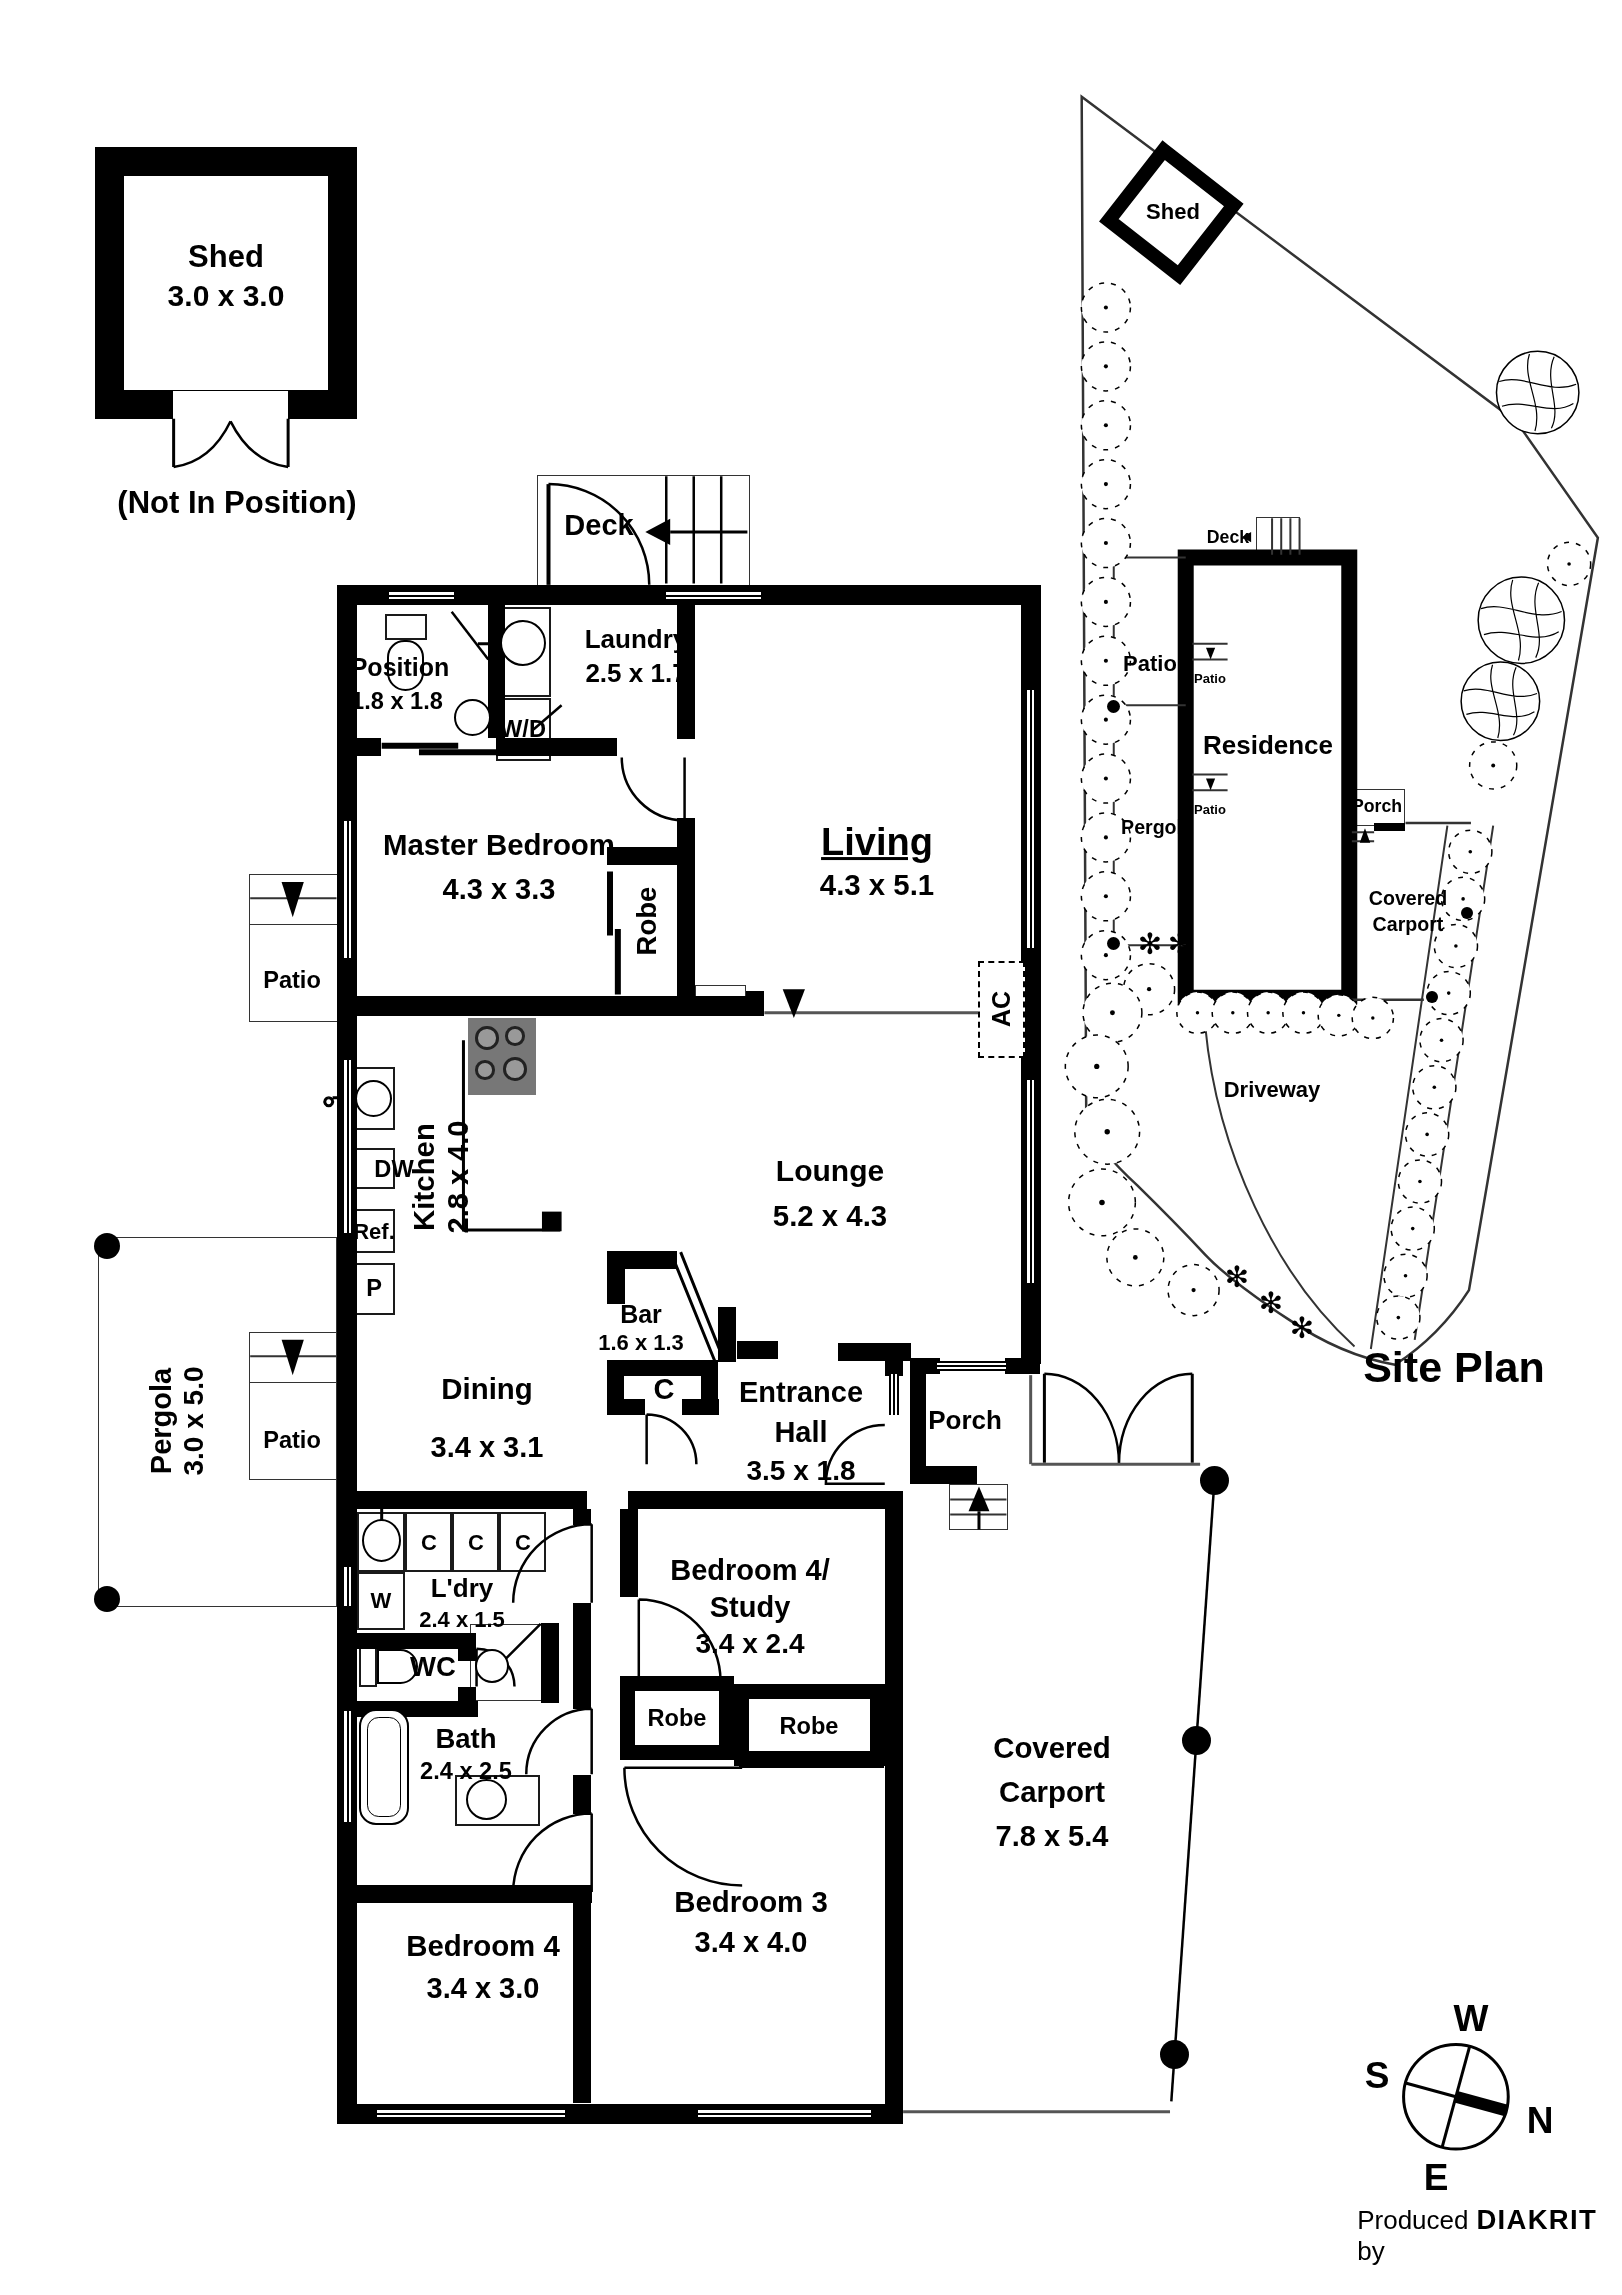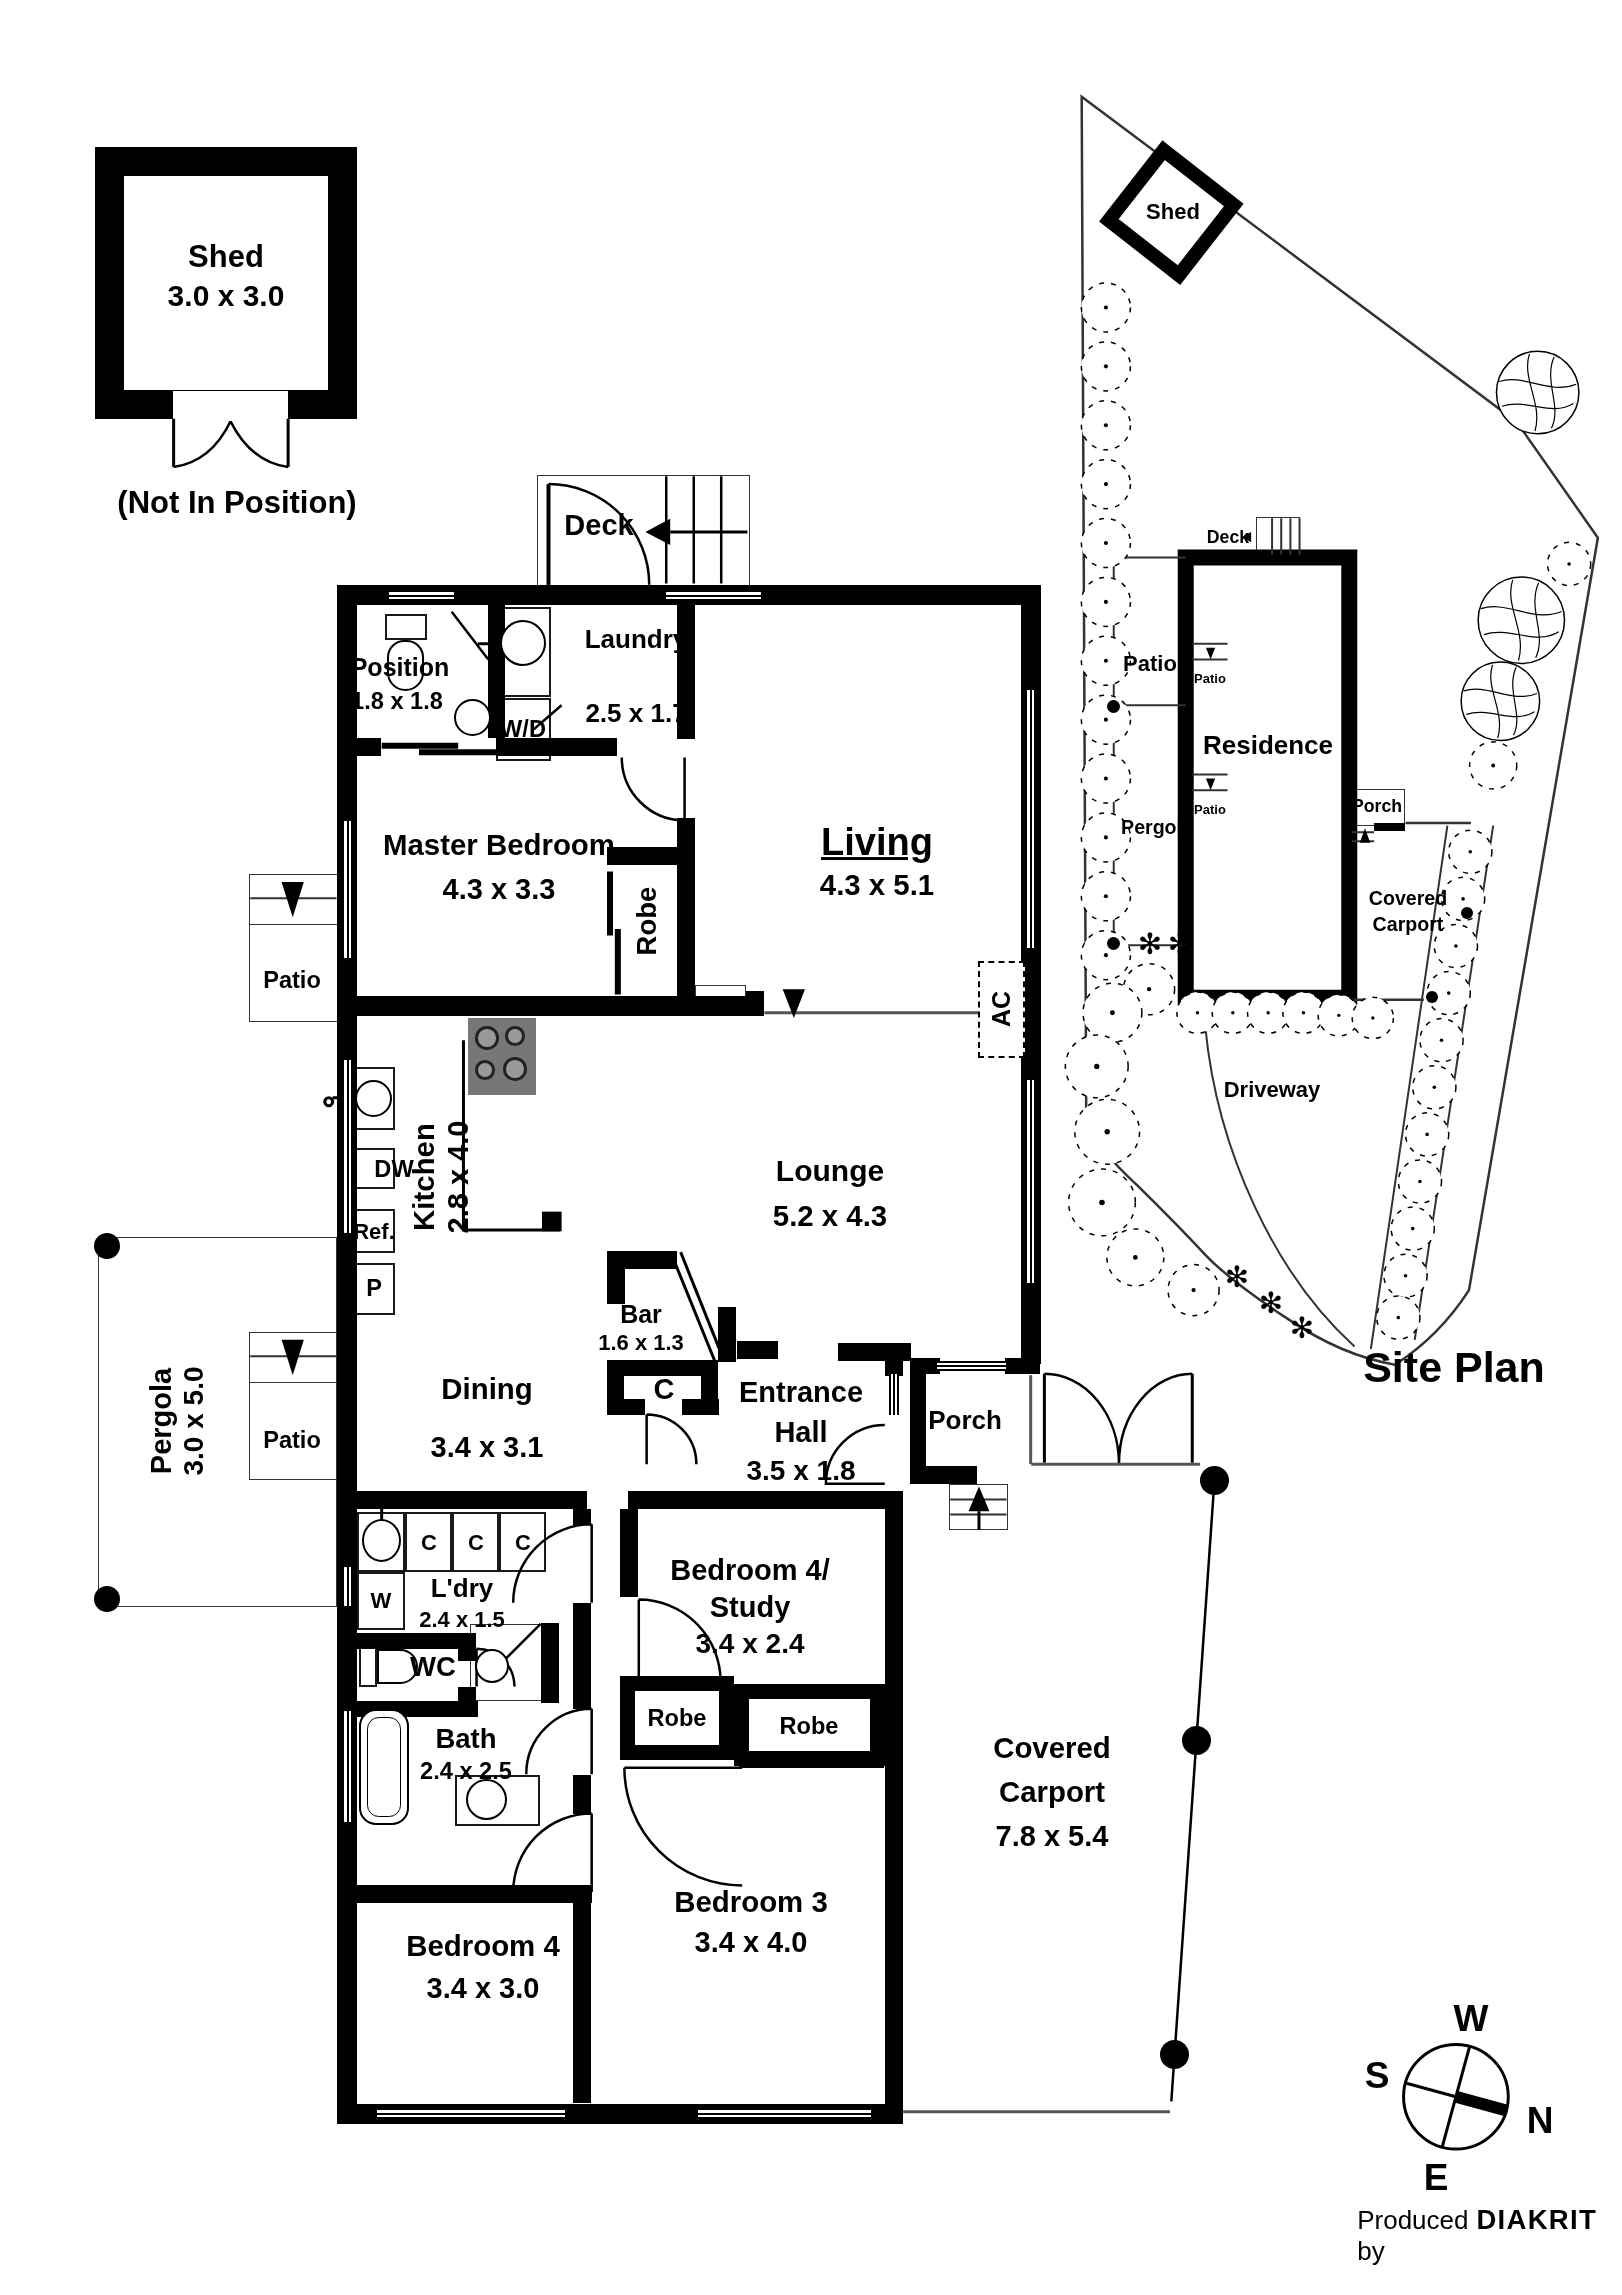--- a/index.html
+++ b/index.html
@@ -151,21 +151,21 @@
 
   <div class="post" style="left:1200px;top:1466px;width:29px;height:29px;"></div>
   <div class="post" style="left:1182px;top:1726px;width:29px;height:29px;"></div>
   <div class="post" style="left:1160px;top:2040px;width:29px;height:29px;"></div>
 
   <div class="lbl" style="left:599px;top:525px;font-size:29px;">Deck</div>
   <div class="lbl" style="left:400px;top:667px;font-size:25px;">Position</div>
   <div class="lbl" style="left:397px;top:701px;font-size:23.6px;">1.8 x 1.8</div>
   <div class="lbl" style="left:523px;top:729px;font-size:23.6px;">W/D</div>
   <div class="lbl" style="left:636px;top:640px;font-size:26px;">Laundry</div>
-  <div class="lbl" style="left:636px;top:674px;font-size:26px;margin-top:40px;">2.5 x 1.7</div>
+  <div class="lbl" style="left:636px;top:674px;font-size:26px;">2.5 x 1.7</div>
   <div class="lbl" style="left:877px;top:843px;font-size:38px;text-decoration:underline;">Living</div>
   <div class="lbl" style="left:877px;top:885px;font-size:29.4px;">4.3 x 5.1</div>
   <div class="lbl" style="left:499px;top:845px;font-size:29.4px;">Master Bedroom</div>
   <div class="lbl" style="left:499px;top:889px;font-size:29px;">4.3 x 3.3</div>
   <div class="lbl rot" style="left:647px;top:921px;font-size:27.5px;">Robe</div>
   <div class="lbl" style="left:292px;top:980px;font-size:23.6px;">Patio</div>
   <div class="lbl rot" style="left:424px;top:1177px;font-size:29.4px;">Kitchen</div>
   <div class="lbl rot" style="left:458px;top:1177px;font-size:29px;">2.8 x 4.0</div>
   <div class="lbl" style="left:394px;top:1169px;font-size:23.6px;">DW</div>
   <div class="lbl" style="left:374px;top:1232px;font-size:22px;">Ref.</div>

